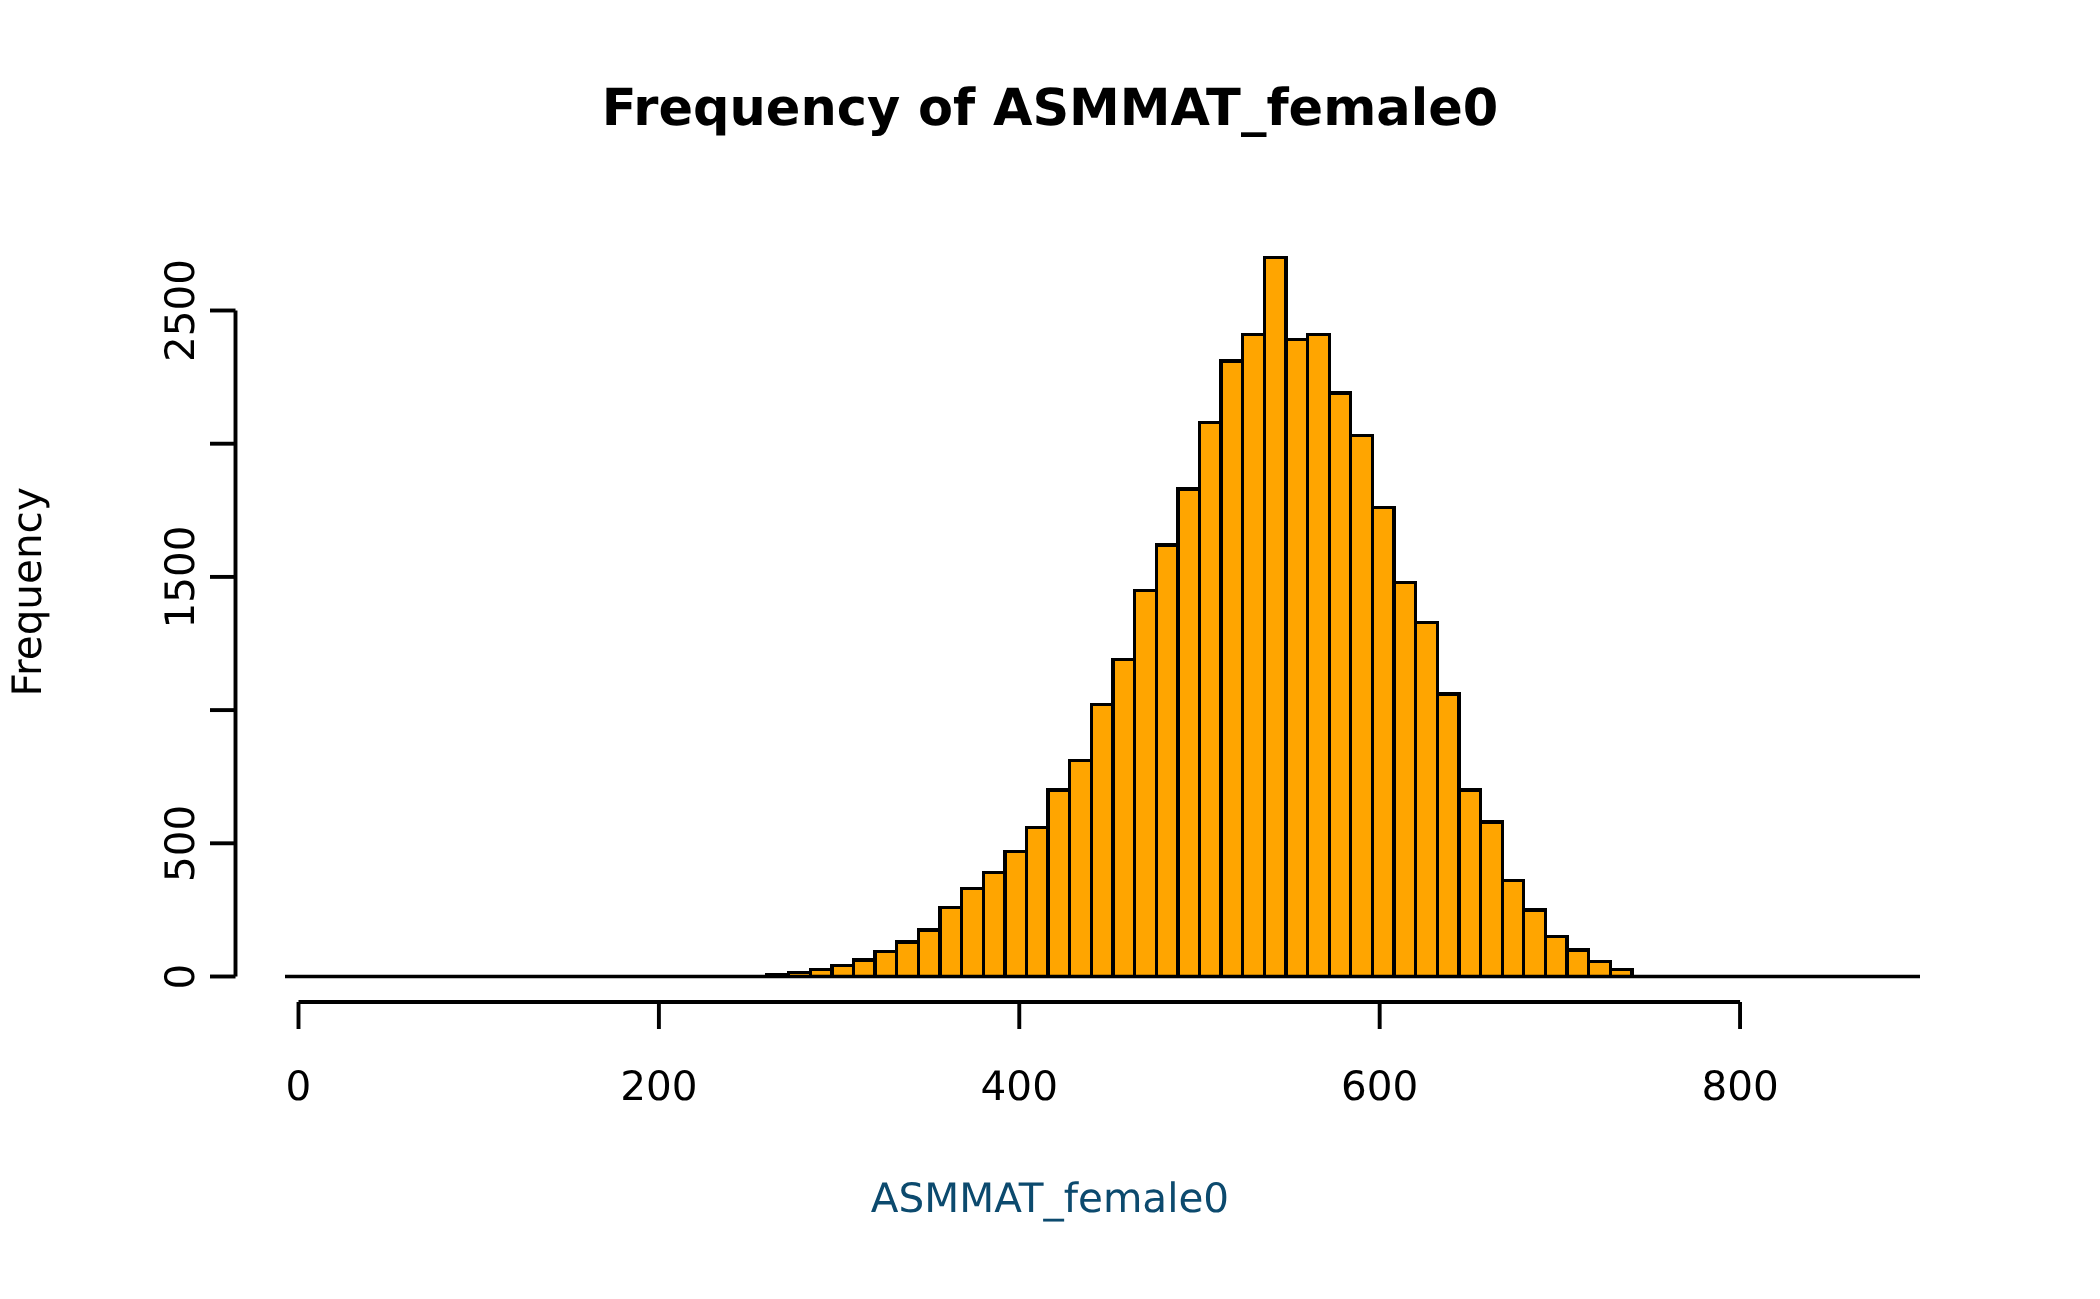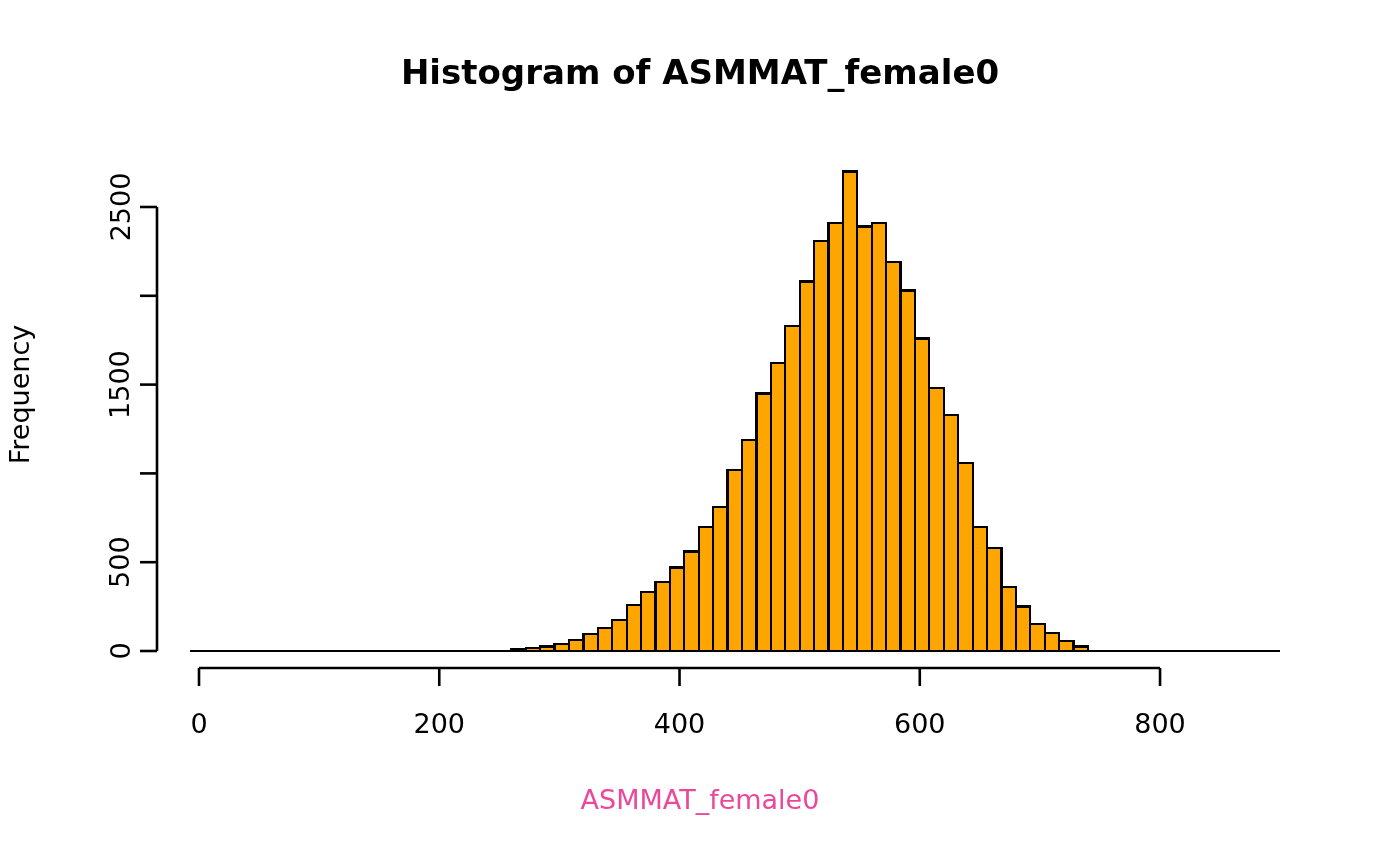--- a/index.html
+++ b/index.html
@@ -53,21 +53,21 @@
     transform-origin: 50% 50%;
     white-space: pre;
   }
   .xlab {
     position: absolute;
     left: 0;
     top: 784px;
     width: 1400px;
     text-align: center;
     font-size: 27px;
-    color: #ec4899;
+    color: #0c4a6e;
     white-space: pre;
   }
 
   
   svg#plot-svg {
     position: absolute;
     left: 0;
     top: 0;
     width: 1400px;
     height: 866px;
@@ -78,21 +78,21 @@
     font-family: "DejaVu Sans", sans-serif;
     font-size: 27px;
     fill: #000000;
   }
 </style>
 </head>
 <body>
 
 <div id="plot-root">
 
-  <div class="chart-title">Histogram of ASMMAT_female0</div>
+  <div class="chart-title">Frequency of ASMMAT_female0</div>
 
   <div class="ylab">Frequency</div>
 
   <div class="xlab">ASMMAT_female0</div>
 
   <svg id="plot-svg" viewBox="0 0 1400 866">
     <g id="bars-group">
         <rect x="511.338" y="649.5792" width="14.415599999999984" height="1.4207999999999856" fill="#FFA500" stroke="#000000" stroke-width="2.2" shape-rendering="crispEdges"></rect>
         <rect x="525.7536" y="648.336" width="14.41560000000004" height="2.6639999999999873" fill="#FFA500" stroke="#000000" stroke-width="2.2" shape-rendering="crispEdges"></rect>
         <rect x="540.1692" y="646.56" width="14.41560000000004" height="4.440000000000055" fill="#FFA500" stroke="#000000" stroke-width="2.2" shape-rendering="crispEdges"></rect>

